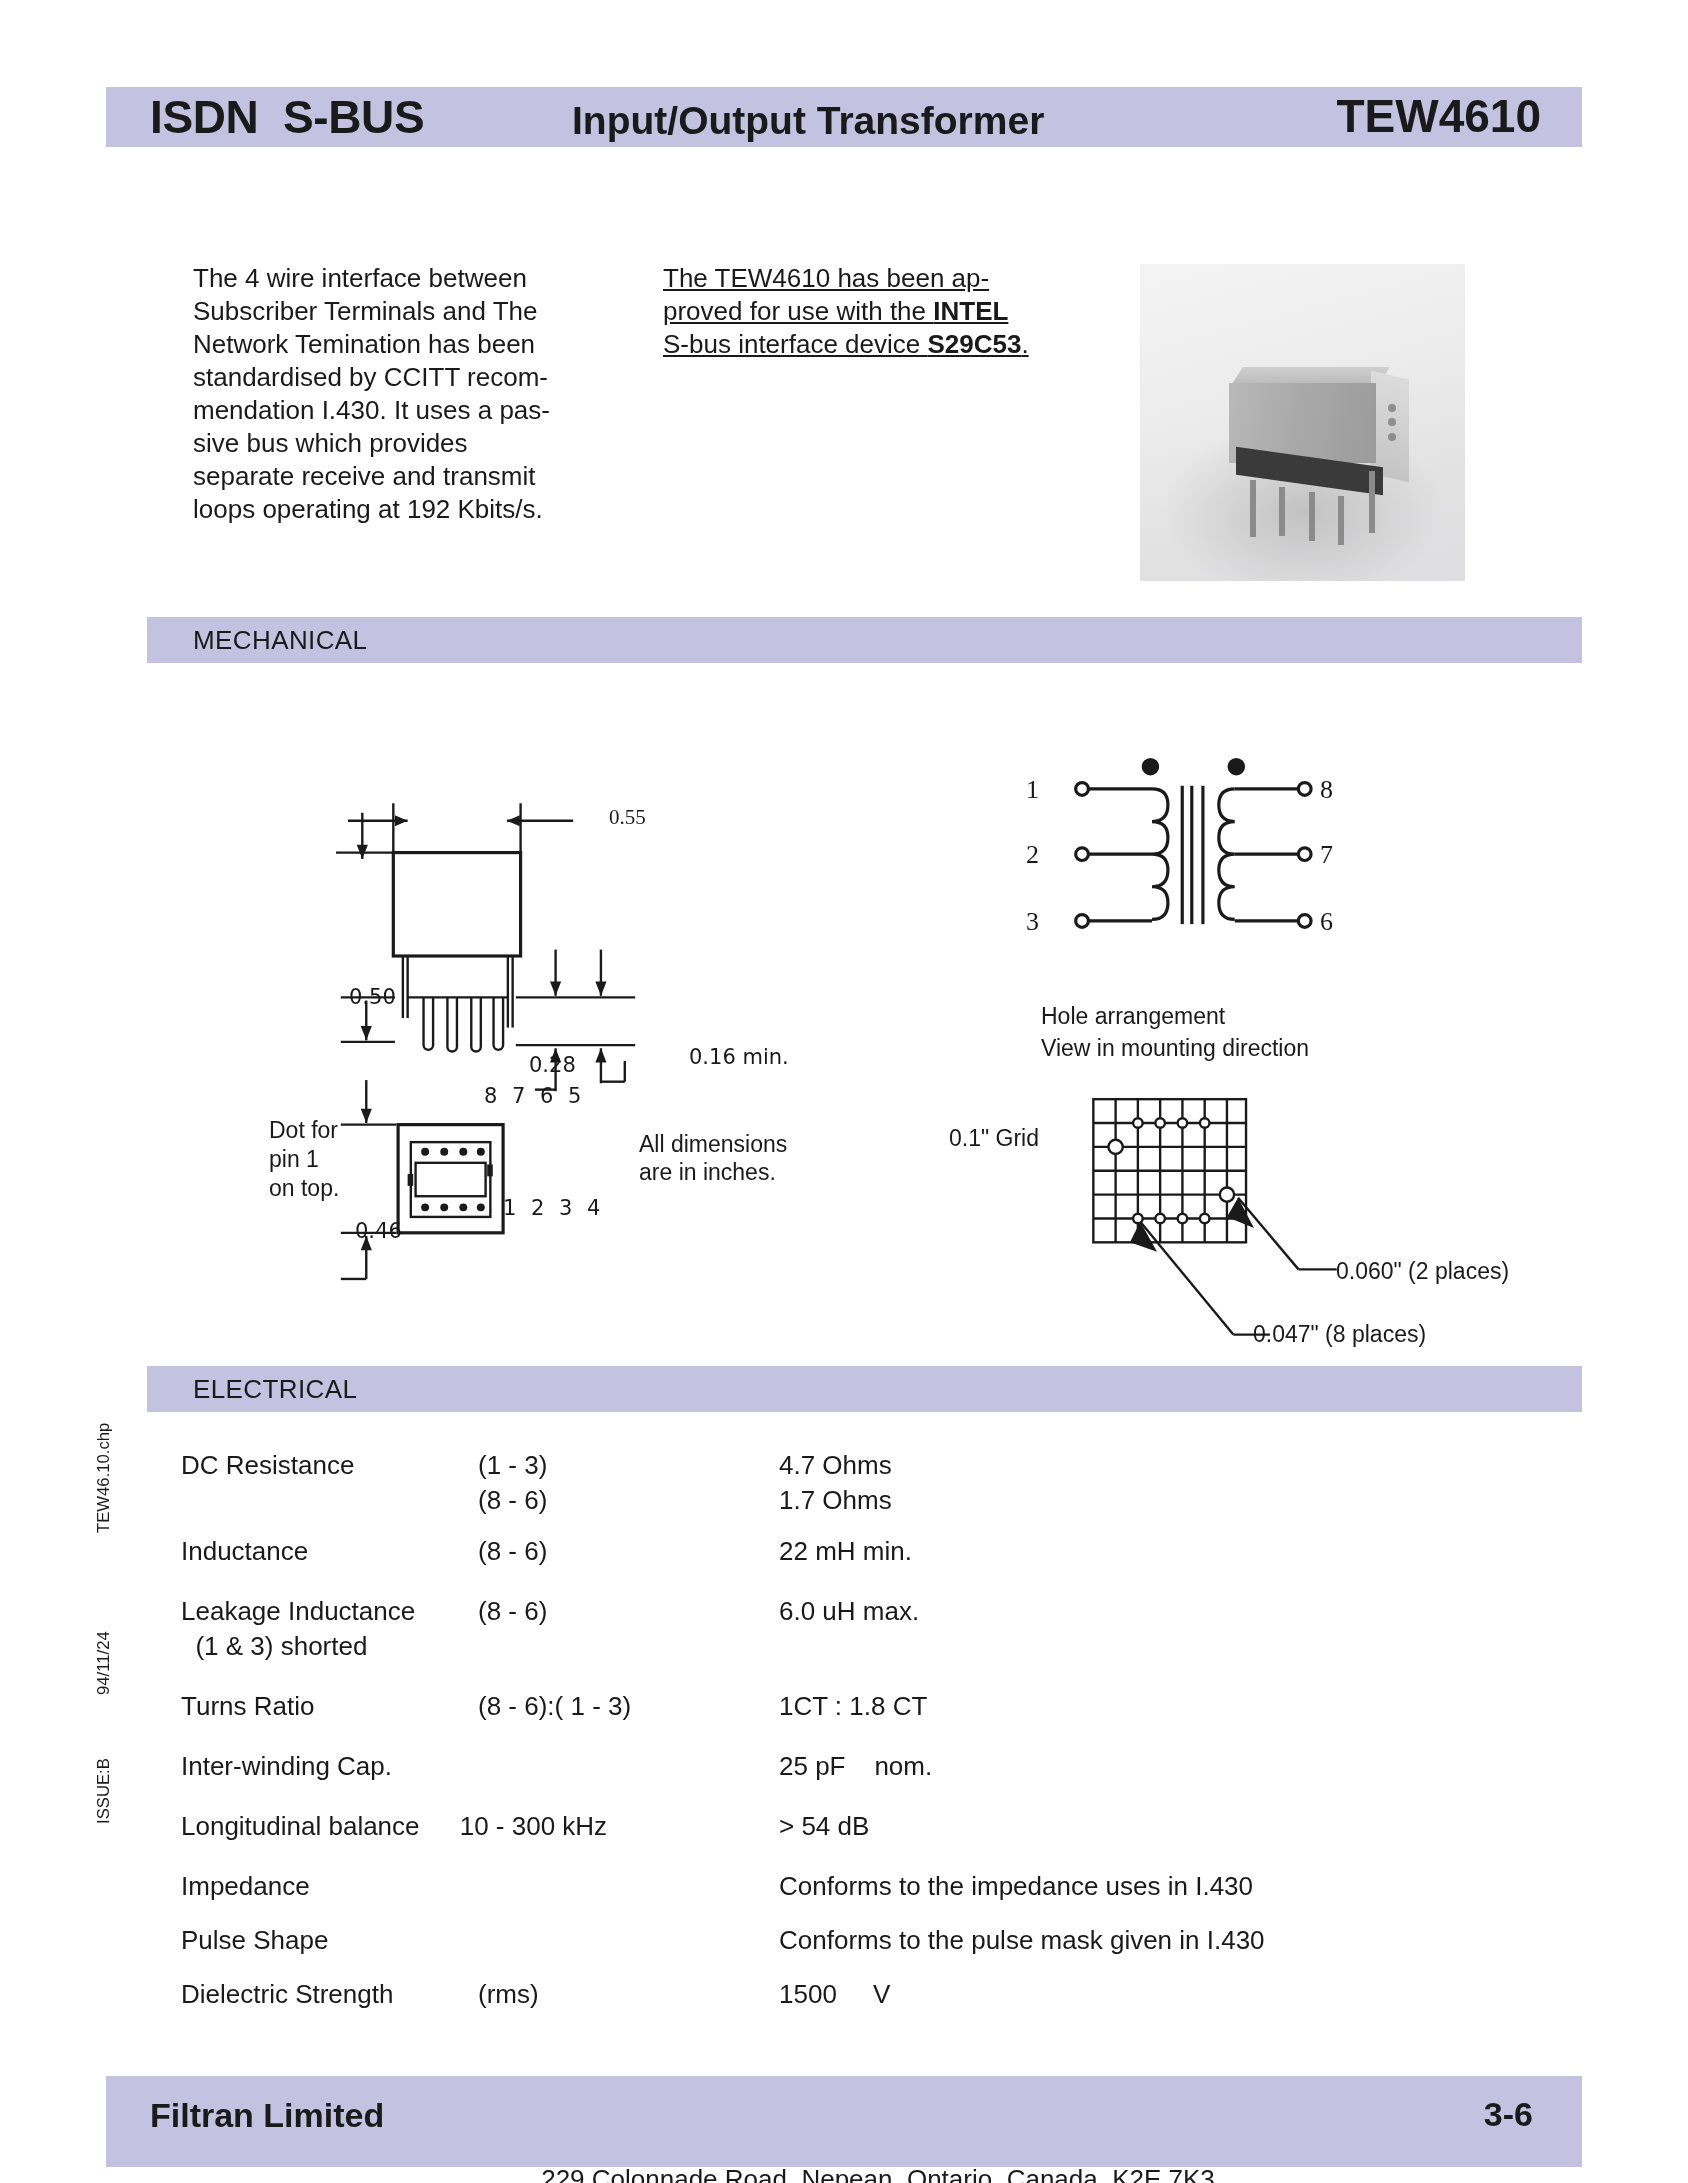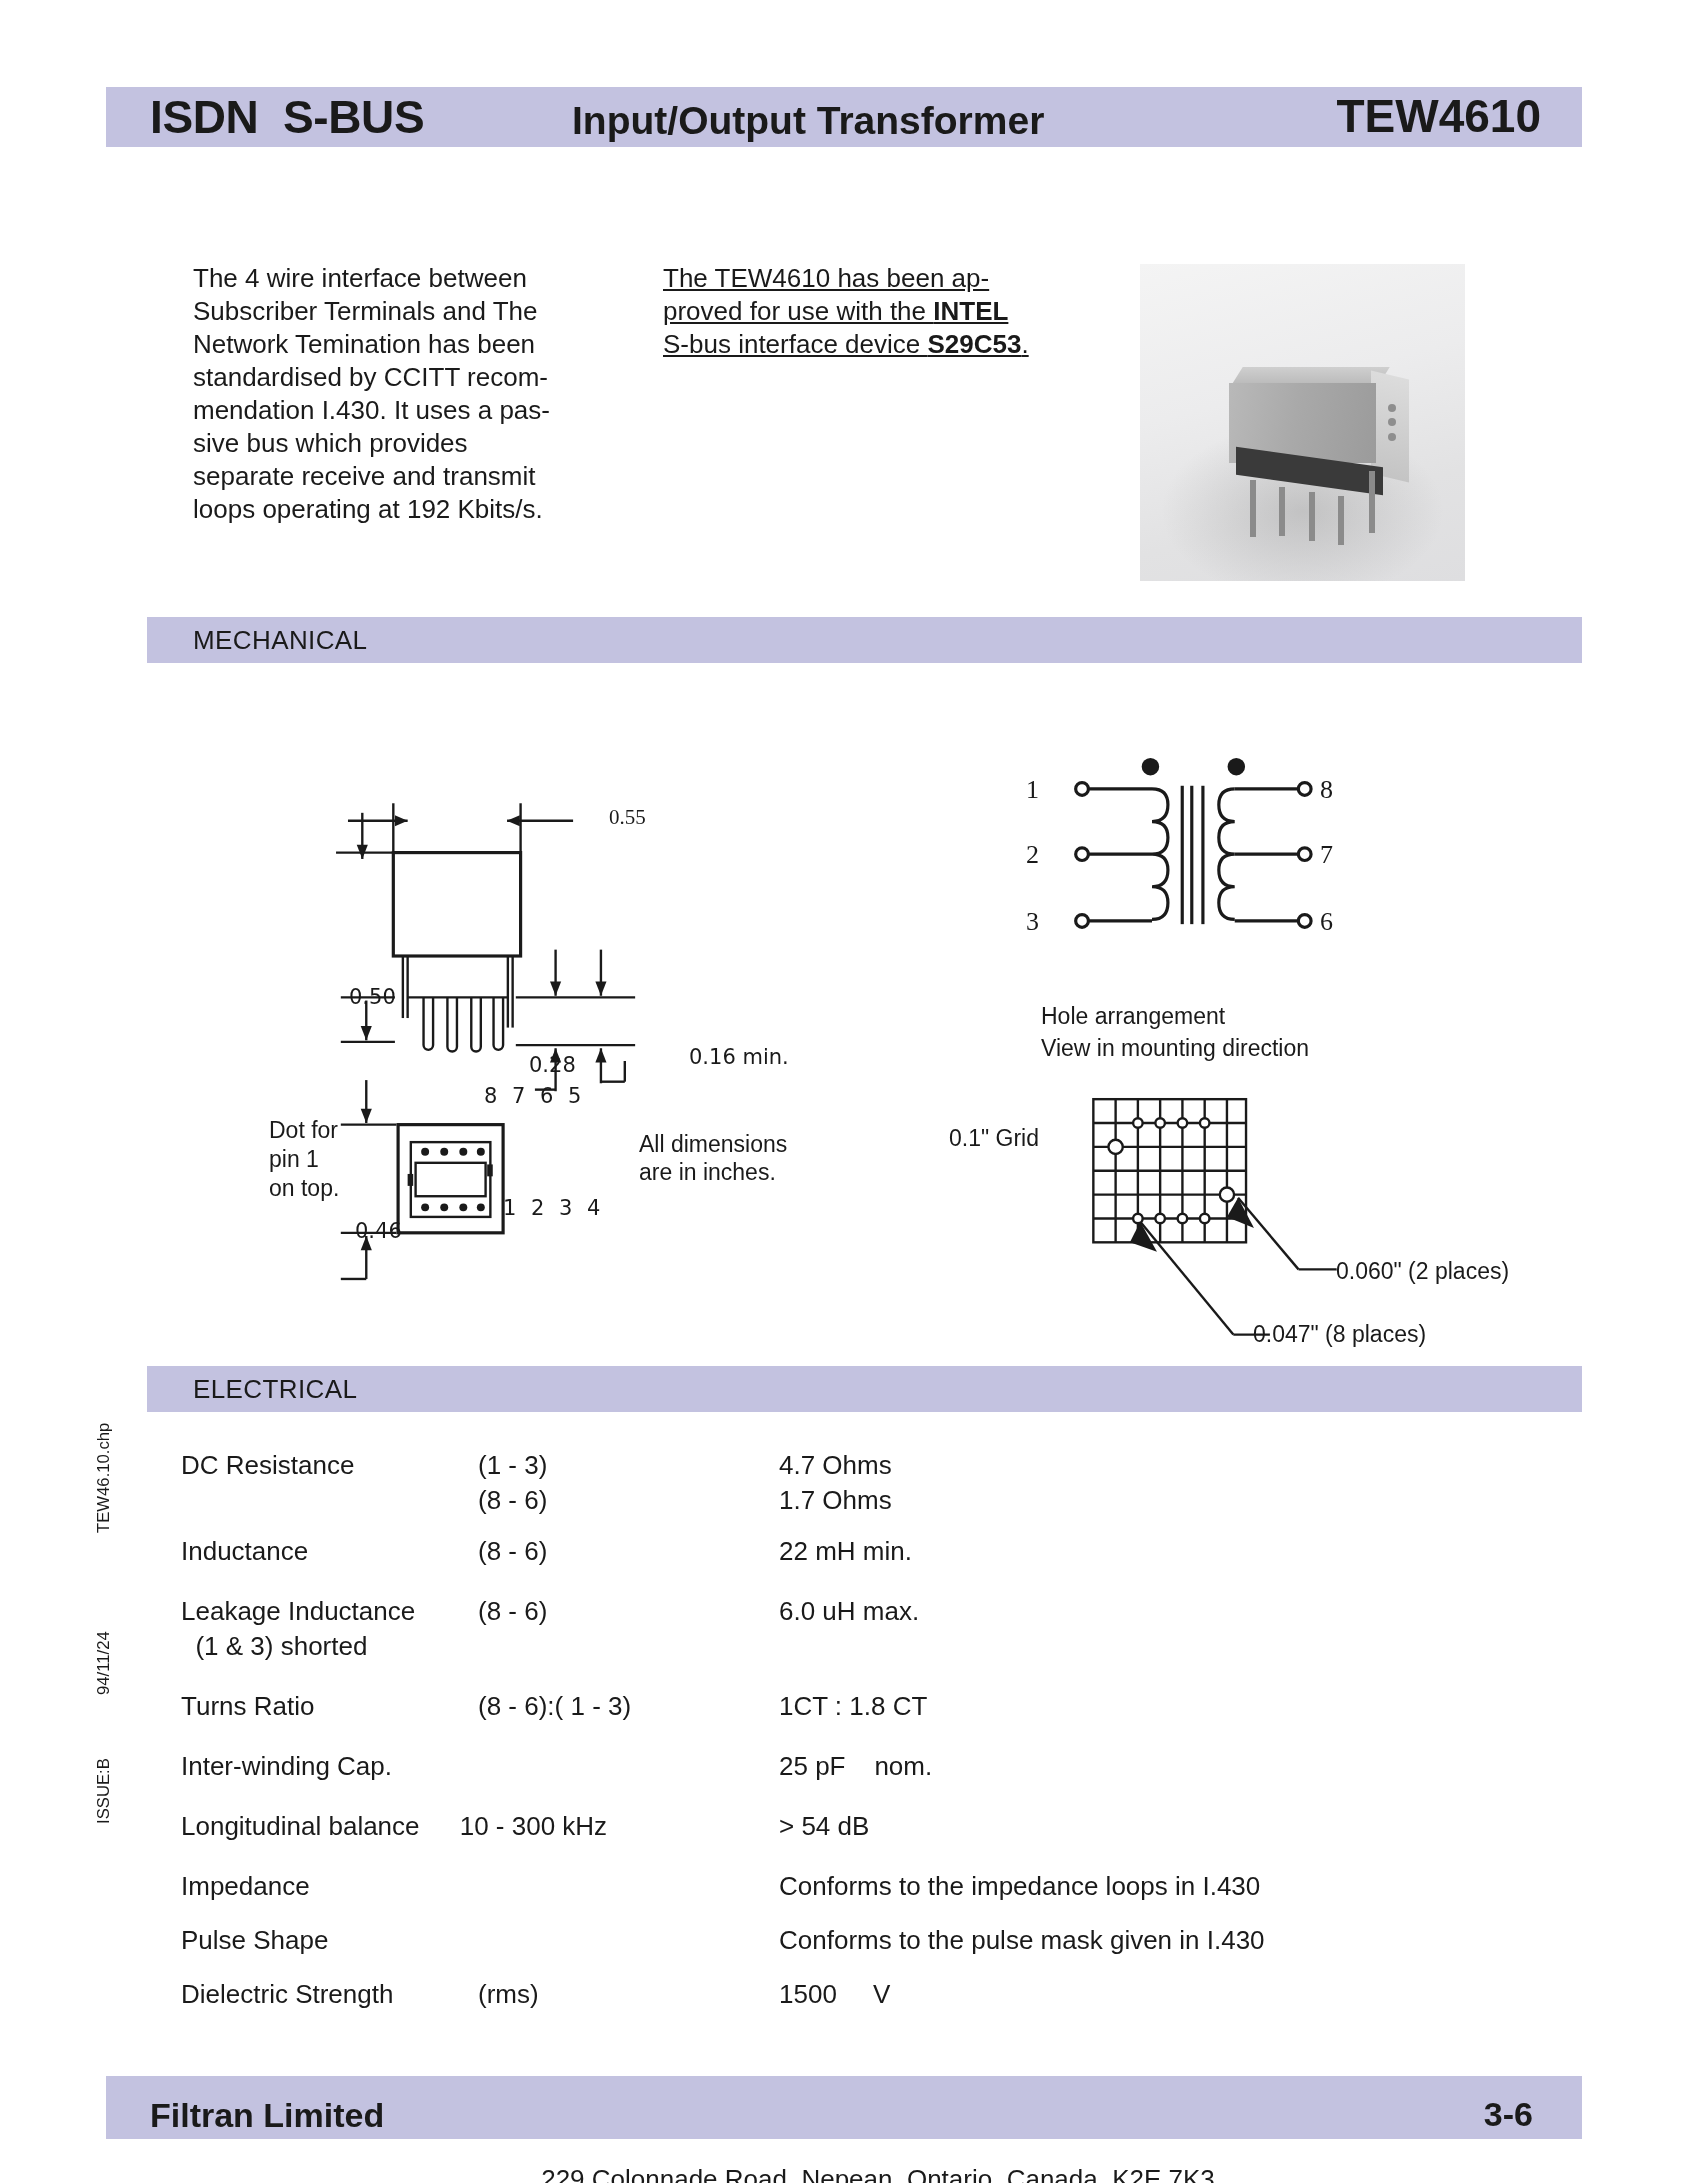--- a/index.html
+++ b/index.html
@@ -96,21 +96,21 @@
     font-size:26px;
   }
   .el-row{display:flex;align-items:flex-start;}
   .el-c1{width:297px;flex:none;white-space:pre;}
   .el-c2{width:301px;flex:none;white-space:pre;}
   .el-c3{flex:1;white-space:pre;}
   .el-sub{white-space:pre;}
 
   
   .footer-band{
-    position:absolute;left:106px;top:2051px;width:1476px;height:63px;
+    position:absolute;left:106px;top:2051px;width:1476px;height:91px;
     background:#c3c2e0;
   }
   .ft-name{
     position:absolute;left:44px;top:19px;
     font-size:34px;font-weight:bold;line-height:41px;white-space:pre;
   }
   .ft-addr{
     position:absolute;left:342px;top:12.7px;width:860px;
     text-align:center;font-size:26px;line-height:36px;white-space:pre;
   }
@@ -380,21 +380,21 @@
       <div class="el-c3">25 pF    nom.</div>
     </div>
     <div class="el-row" style="height:60px;">
       <div class="el-c1">Longitudinal balance</div>
       <div class="el-c2" style="margin-left:-18.3px;">10 - 300 kHz</div>
       <div class="el-c3" style="margin-left:18.3px;">&gt; 54 dB</div>
     </div>
     <div class="el-row" style="height:54px;">
       <div class="el-c1">Impedance</div>
       <div class="el-c2"></div>
-      <div class="el-c3">Conforms to the impedance loops in I.430</div>
+      <div class="el-c3">Conforms to the impedance uses in I.430</div>
     </div>
     <div class="el-row" style="height:54px;">
       <div class="el-c1">Pulse Shape</div>
       <div class="el-c2"></div>
       <div class="el-c3">Conforms to the pulse mask given in I.430</div>
     </div>
     <div class="el-row" style="height:48px;">
       <div class="el-c1">Dielectric Strength</div>
       <div class="el-c2">(rms)</div>
       <div class="el-c3">1500     V</div>

